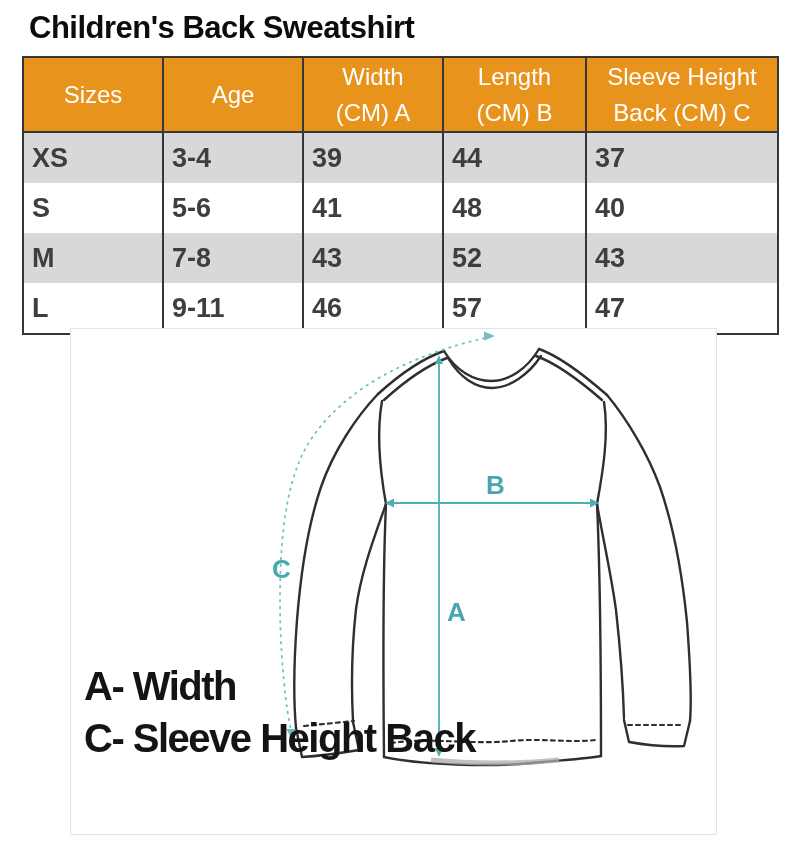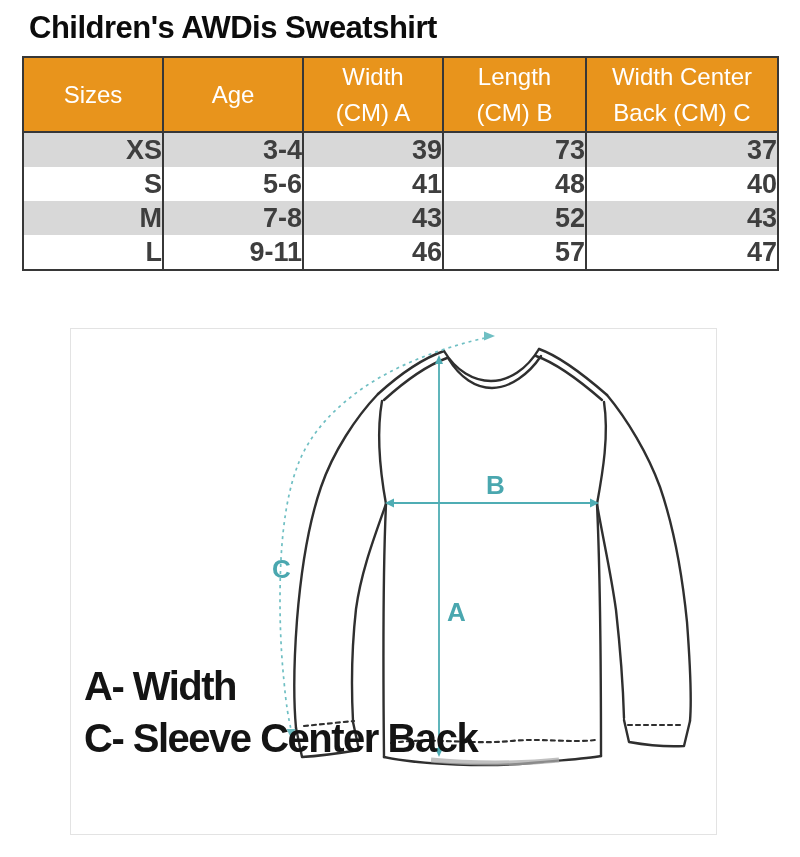--- a/index.html
+++ b/index.html
@@ -23,22 +23,22 @@
   table.size-chart col.c5{width:192px}
   table.size-chart th{
     background:#E8941C;color:#ffffff;font-weight:normal;
     font-size:24px;line-height:36px;height:73px;
     text-align:center;vertical-align:middle;padding:0;
     border-left:2px solid #373737;
   }
   table.size-chart thead tr{border-bottom:2px solid #373737;margin-top:16px;}
   table.size-chart td{
     font-size:27px;font-weight:bold;color:#3e3e3e;
-    text-align:right;vertical-align:middle;
-    height:34px;padding:0;border-left:2px solid #373737;
+    text-align:left;vertical-align:middle;
+    height:34px;padding:8px;border-left:2px solid #373737;
   }
   table.size-chart th:first-child,
   table.size-chart td:first-child{border-left:none;}
   tr.gray td{background:#D8D8D8;}
   tr.white td{background:#ffffff;}
 
   .diagram-box{
     position:absolute;left:70px;top:328px;width:645px;height:505px;
     border:1px solid #e3e3e3;background:#ffffff;
   }
@@ -50,21 +50,21 @@
   }
   .legend div{height:52px;}
   .m-label{
     font-family:"Liberation Sans", sans-serif;
     font-size:26px;font-weight:bold;fill:#4AA7AF;
   }
 </style>
 </head>
 <body>
 
-<h1 class="page-title">Children's AWDis Sweatshirt</h1>
+<h1 class="page-title">Children's Back Sweatshirt</h1>
 
 <table class="size-chart">
   <colgroup>
       <col class="c1">
       <col class="c2">
       <col class="c3">
       <col class="c4">
       <col class="c5">
     </colgroup>
   <thead>
@@ -77,31 +77,31 @@
         </th>
       <th>
           <div>Width</div>
           <div>(CM) A</div>
         </th>
       <th>
           <div>Length</div>
           <div>(CM) B</div>
         </th>
       <th>
-          <div>Width Center</div>
+          <div>Sleeve Height</div>
           <div>Back (CM) C</div>
         </th>
     </tr>
   </thead>
   <tbody>
     <tr class="gray">
       <td>XS</td>
       <td>3-4</td>
       <td>39</td>
-      <td>73</td>
+      <td>44</td>
       <td>37</td>
     </tr>
     <tr class="white">
       <td>S</td>
       <td>5-6</td>
       <td>41</td>
       <td>48</td>
       <td>40</td>
     </tr>
     <tr class="gray">
@@ -171,14 +171,14 @@
       <path d="M414,9 C378,17 330,33 292,59 C262,80 240,104 228,133 C217,160 212,194 210,230 C208,270 209,315 213,352 C215,376 218,392 220,400" stroke="#6FBFC3" stroke-width="1.7" fill="none" stroke-dasharray="3 4"></path>
       <polygon points="424,7 413,2.5 413,11.5" fill="#6FBFC3"></polygon>
       <polygon points="220,409 215.5,400 224.5,400" fill="#6FBFC3"></polygon>
       <text x="201" y="249" class="m-label">C</text>
     </g>
   </svg>
 </div>
 
 <div class="legend">
   <div>A- Width</div>
-  <div>C- Sleeve Center Back</div>
+  <div>C- Sleeve Height Back</div>
 </div>
 
 </body></html>

